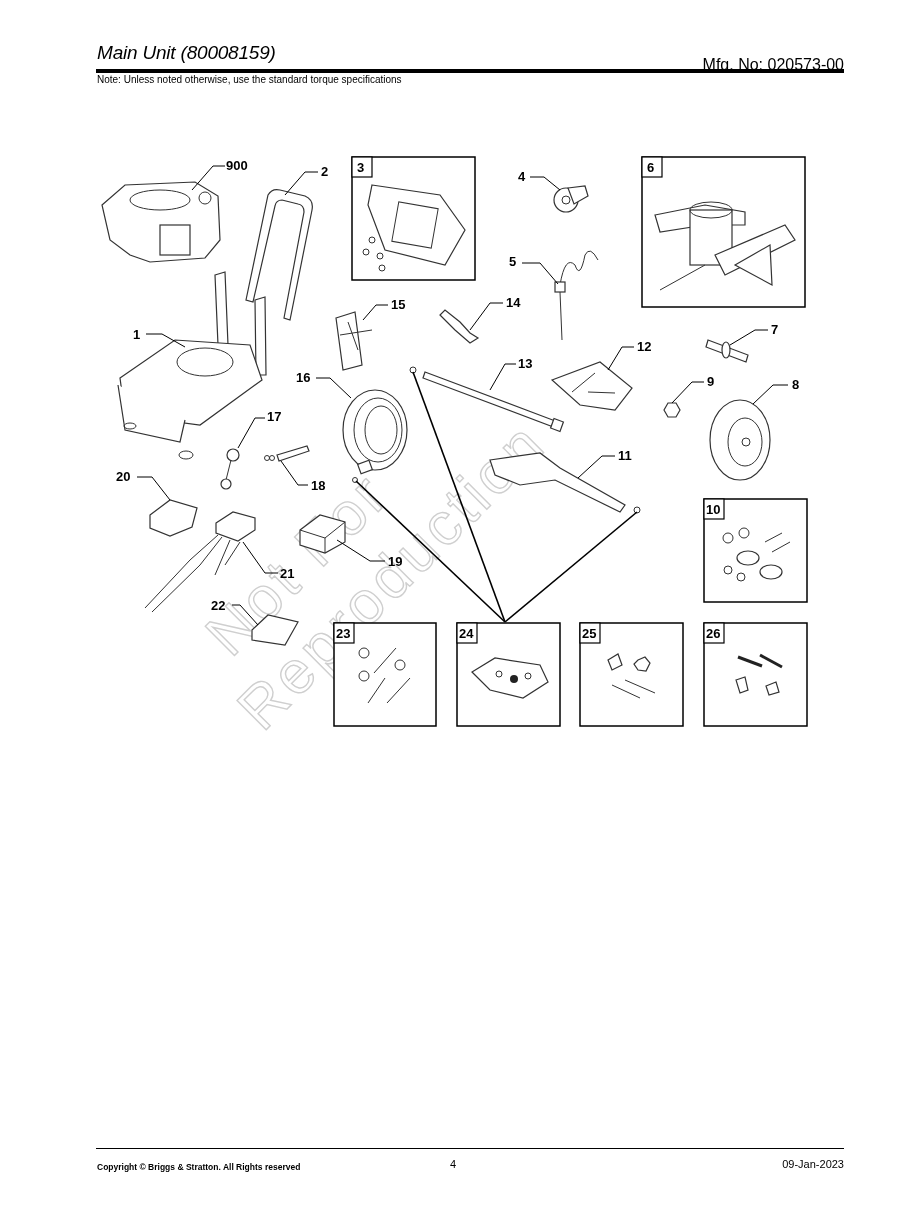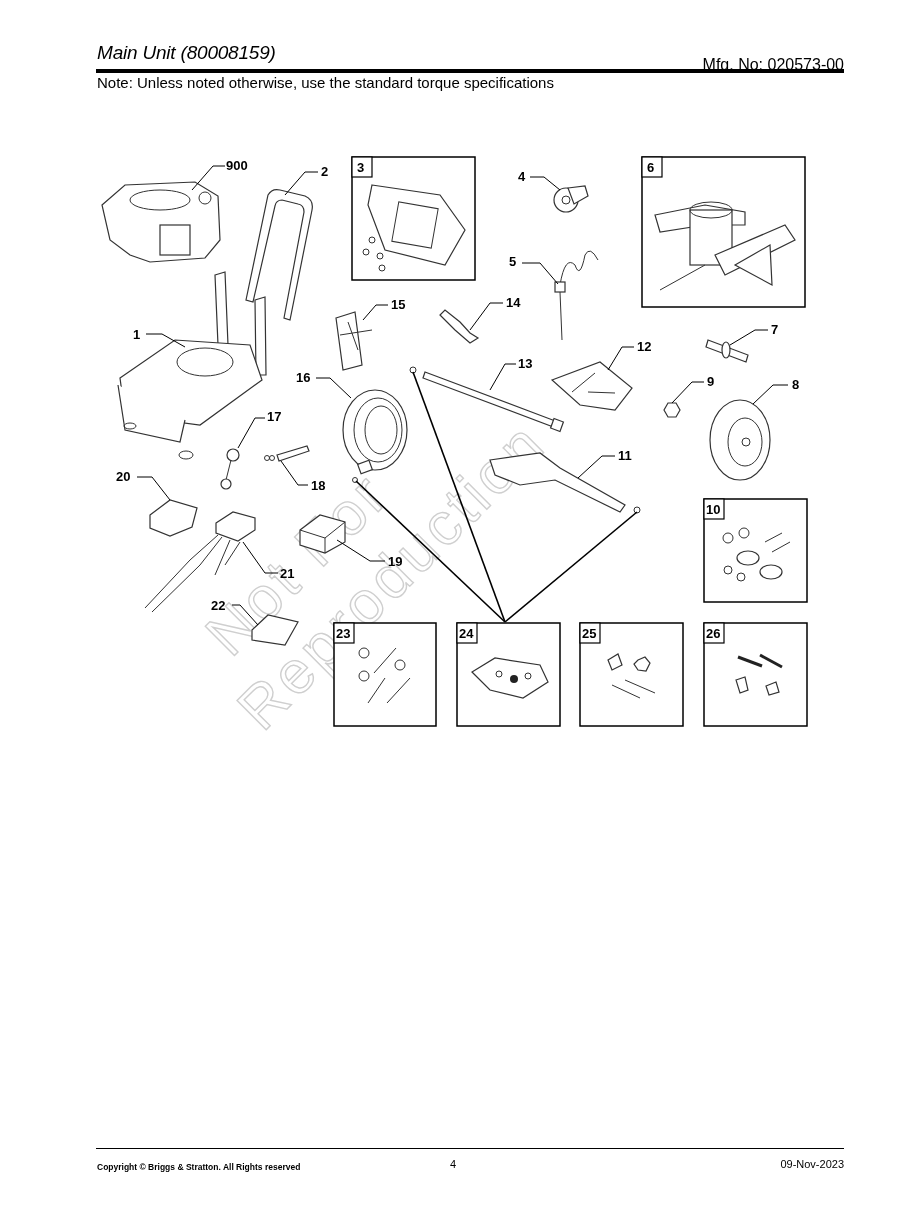--- a/index.html
+++ b/index.html
@@ -1,20 +1,20 @@
 <!DOCTYPE html>
 <html><head>
 <meta charset="utf-8">
 <style>
   html, body { margin:0; padding:0; background:#ffffff; }
   body { width:906px; height:1208px; position:relative; overflow:hidden;
          font-family:"Liberation Sans", sans-serif; color:#000; }
   .title { position:absolute; left:97px; top:42px; font-size:19px; font-style:italic; letter-spacing:-0.2px;text-align:right; }
   .rule-thick { position:absolute; left:96px; top:69px; width:748px; height:4px; background:#000; }
-  .note { position:absolute; left:97px; top:74px; font-size:15px; }
+  .note { position:absolute; left:97px; top:74px; font-size:10px; }
   .mfg { position:absolute; right:62px; top:56px; font-size:16px; }
   .footer-rule { position:absolute; left:96px; top:1148px; width:748px; height:1px; background:#000; }
   .copyright { position:absolute; left:97px; top:1162px; font-size:8.5px;font-weight:bold; }
   .pagenum { position:absolute; left:450px; top:1158px; font-size:11px; }
   .date { position:absolute; right:62px; top:1158px; font-size:11px; }
   .diagram { position:absolute; left:0; top:0; width:906px; height:1208px; }
   .callout { font-family:"Liberation Sans", sans-serif; font-weight:bold; font-size:13px; }
   .boxnum { font-family:"Liberation Sans", sans-serif; font-weight:bold; font-size:13px; }
   .wm { font-family:"Liberation Sans", sans-serif; font-size:60px; fill:none; stroke:#cfcfcf; stroke-width:1.4; letter-spacing:4px; }
   .part { fill:#fff; stroke:#333; stroke-width:1.2; }
@@ -272,13 +272,13 @@
     <line x1="738" y1="657" x2="762" y2="666" stroke="#222" stroke-width="3"></line>
     <line x1="760" y1="655" x2="782" y2="667" stroke="#222" stroke-width="3"></line>
     <path class="part" d="M736 680 L745 677 L748 690 L740 693 Z"></path>
     <path class="part" d="M766 686 L776 682 L779 692 L769 695 Z"></path>
   </g>
 </svg>
 
 <div class="footer-rule"></div>
 <div class="copyright">Copyright ©  Briggs &amp; Stratton. All Rights reserved</div>
 <div class="pagenum">4</div>
-<div class="date">09-Nov-2023</div>
+<div class="date">09-Jan-2023</div>
 
 </body></html>

